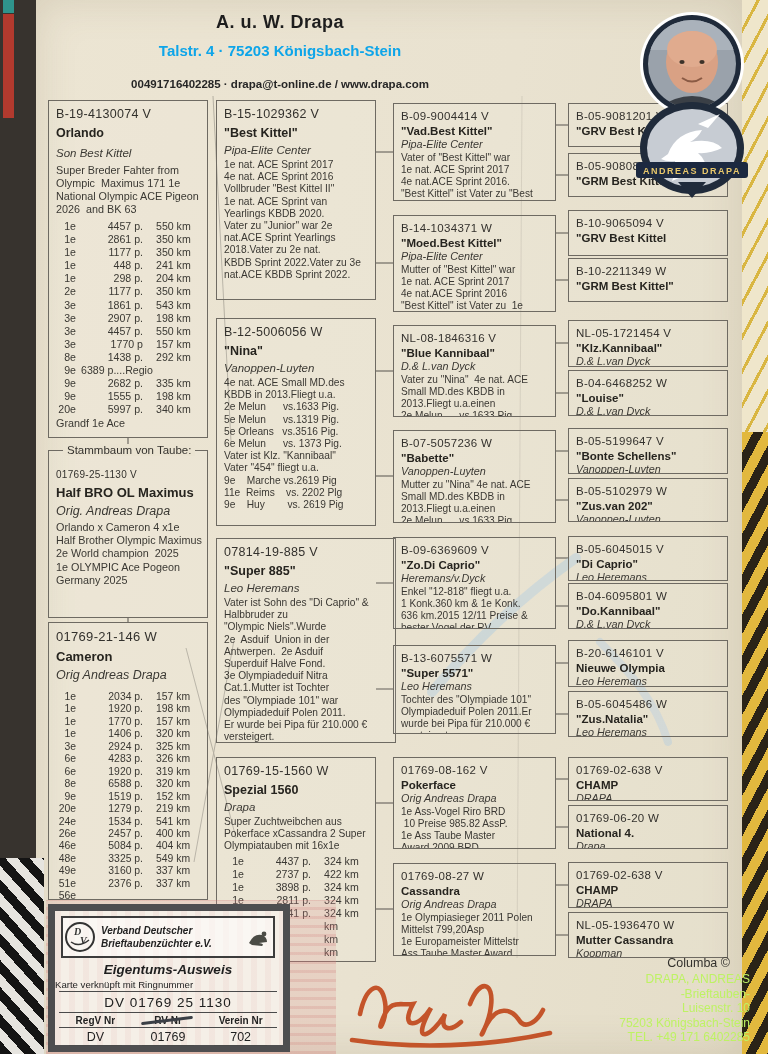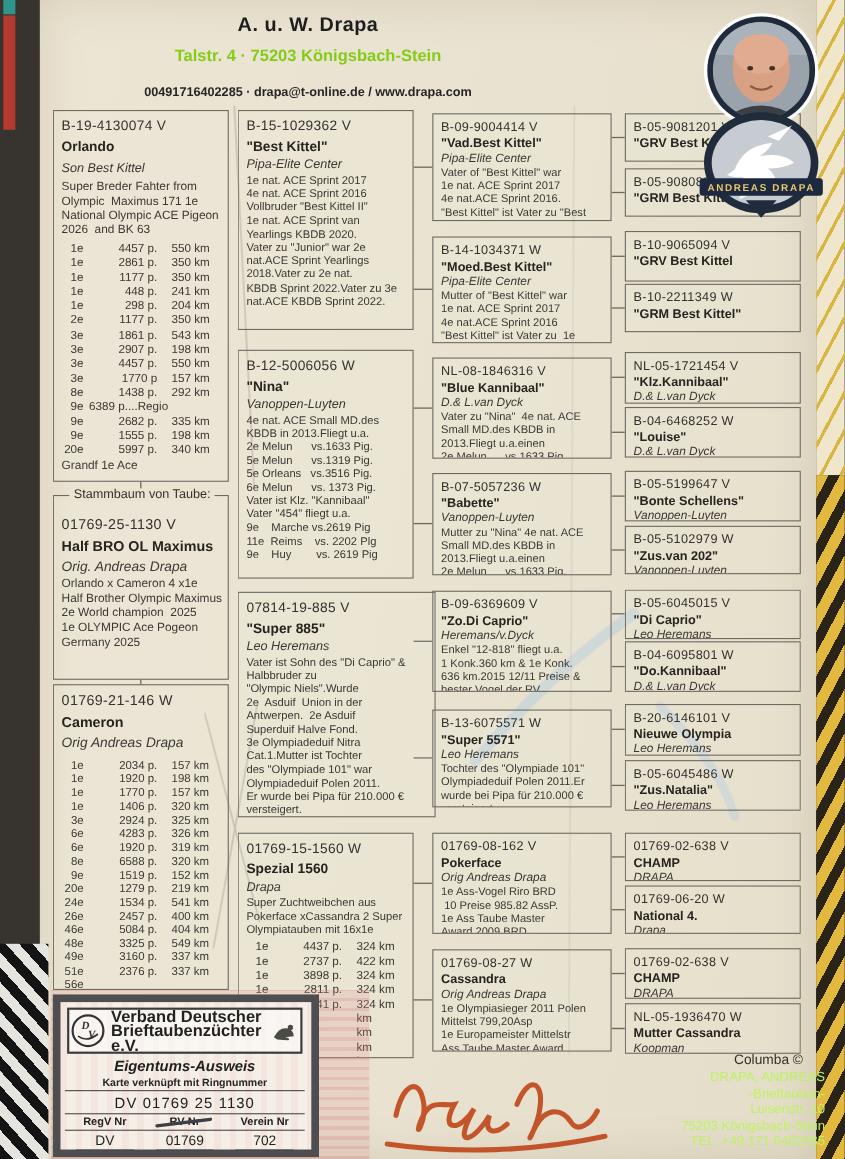--- a/index.html
+++ b/index.html
@@ -15,21 +15,21 @@
       background-image:repeating-linear-gradient(118deg,transparent 0 13px,#d9b642 13px 16px);}
   .strip-right-bot{position:absolute;left:742px;top:432px;width:26px;height:622px;
       background:repeating-linear-gradient(118deg,#e2b83e 0 10px,#2a2317 10px 19px);}
   
   .page{position:absolute;left:36px;top:0;width:706px;height:1054px;
         background:linear-gradient(100deg,#ece5d3 0%,#e9e2d0 55%,#e4ddc8 100%);
         box-shadow:inset 0 0 40px rgba(120,105,70,.18);}
   
   .hdr{position:absolute;left:70px;top:12px;width:420px;text-align:center;}
   .hdr .nm{font-size:18px;font-weight:bold;color:#1d1d1d;letter-spacing:.5px;}
-  .hdr .ad{font-size:15px;font-weight:bold;color:#84cc16;margin-top:9px;}
+  .hdr .ad{font-size:15px;font-weight:bold;color:#0ea5e9;margin-top:9px;}
   .hdr .ct{font-size:11.5px;font-weight:bold;color:#262626;margin-top:19px;}
   
   .pbox{position:absolute;border:1px solid #6e6a62;padding:6px 6px 4px 7px;box-sizing:border-box;
         overflow:hidden;background:rgba(255,255,255,.07);}
   .ring{font-size:12.5px;letter-spacing:.3px;color:#33312d;}
   .pname{font-size:12.5px;font-weight:bold;margin-top:5px;color:#26241f;}
   .porig{font-size:11.5px;font-style:italic;margin-top:4px;color:#3a3833;}
   .pbody{font-size:10.2px;line-height:12.2px;margin-top:3px;white-space:pre;color:#3a3833;}
   .sm .ring{font-size:11.5px}.sm .pname{font-size:11.5px;margin-top:3px}
   .sm .porig{font-size:10.8px;margin-top:1px}.sm .pbody{font-size:10.1px;line-height:11.9px;margin-top:2px}
@@ -46,23 +46,23 @@
   
   .pinkzone{position:absolute;left:46px;top:900px;width:290px;height:154px;
       background:rgba(222,150,150,.22);
       background-image:repeating-linear-gradient(0deg,rgba(200,90,90,.16) 0 3px,transparent 3px 9px);}
   .card{position:absolute;left:48px;top:904px;width:242px;height:148px;box-sizing:border-box;
         border:7px solid #4e4e50;background:#f5efe7;}
   .card-inner{position:relative;width:100%;height:100%;
       background-image:repeating-linear-gradient(90deg,rgba(205,110,110,.07) 0 6px,transparent 6px 14px);}
   .orgbox{position:absolute;left:6px;top:5px;width:214px;height:42px;border:2px solid #3c3c3c;
           display:flex;align-items:center;box-sizing:border-box;background:rgba(255,255,255,.5);}
-  .orgname{font-size:15px;font-weight:bold;line-height:13px;color:#222;flex:1;padding-left:4px;}
+  .orgname{font-size:10px;font-weight:bold;line-height:13px;color:#222;flex:1;padding-left:4px;font-style:italic;}
   .cardtitle{position:absolute;left:0;top:51px;width:226px;text-align:center;font-size:13.5px;font-weight:bold;color:#1f1f1f;font-style:italic;}
-  .cardsub{position:absolute;left:0;top:68px;width:226px;text-align:center;font-size:9.6px;font-weight:bold;color:#262626;}
+  .cardsub{position:absolute;left:0;top:68px;width:226px;text-align:left;font-size:9.6px;font-weight:normal;color:#262626;}
   .chr{position:absolute;left:4px;width:218px;border-top:1.4px solid #4a4a4a;}
   .cardring{position:absolute;left:0;top:84px;width:226px;text-align:center;font-size:13.5px;color:#202020;letter-spacing:1px;}
   .cardcols{position:absolute;left:4px;top:104px;width:218px;display:grid;grid-template-columns:1fr 1fr 1fr;
             text-align:center;font-size:10px;font-weight:bold;color:#222;}
   .cardvals{position:absolute;left:4px;top:119px;width:218px;display:grid;grid-template-columns:1fr 1fr 1fr;
             text-align:center;font-size:12.5px;color:#1f1f1f;}
   .cardvals span{border-bottom:1.4px solid #4a4a4a;margin:0 10px;padding-bottom:1px;}
   .rvstrike{position:absolute;left:86px;top:108px;width:52px;height:3px;background:#3b3f46;
             transform:rotate(-7deg);border-radius:2px;}
   
@@ -218,21 +218,21 @@
           <span>20e</span>
           <span>5997 p.</span>
           <span>340 km</span>
         </div>
       </div>
     <div class="footnote">Grandf 1e Ace</div>
   </div>
 
   <div class="pbox" style="left:48px;top:450px;width:160px;height:168px;overflow:visible">
     <span class="legend">Stammbaum von Taube:</span>
-    <div class="ring" style="margin-top:12px;font-size:13px">01769-25-1130 V</div>
+    <div class="ring" style="margin-top:12px;font-size:10px">01769-25-1130 V</div>
     <div class="pname" style="font-size:13px">Half BRO OL Maximus</div>
     <div class="porig" style="font-size:12.5px">Orig. Andreas Drapa</div>
     <div class="pbody" style="font-size:10.8px;line-height:13.2px">Orlando x Cameron 4 x1e
 Half Brother Olympic Maximus
 2e World champion  2025
 1e OLYMPIC Ace Pogeon
 Germany 2025</div>
   </div>
 
   <div class="pbox tight" style="left:48px;top:622px;width:160px;height:278px">

